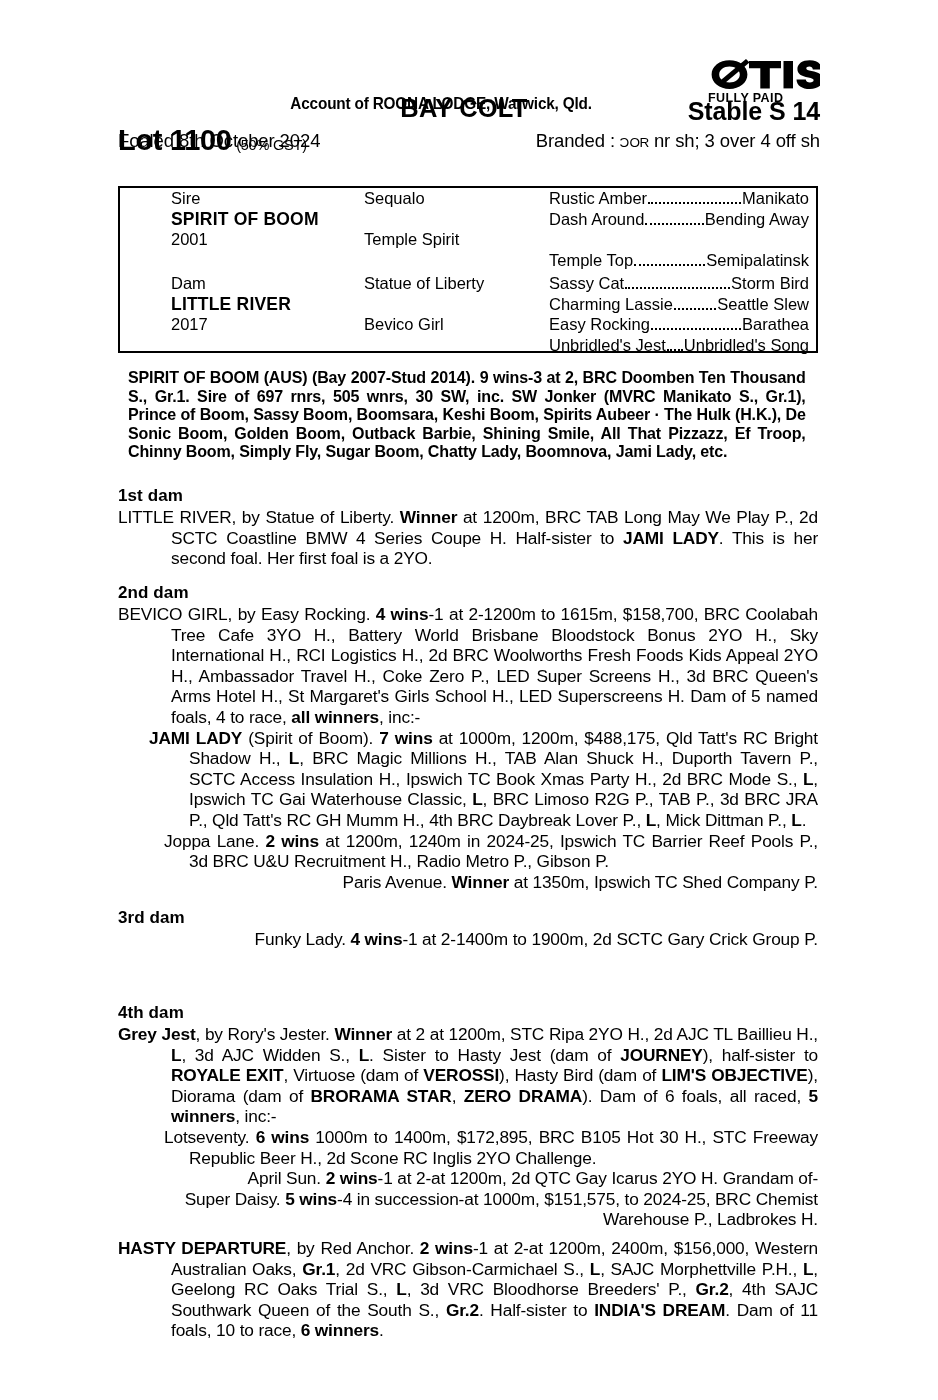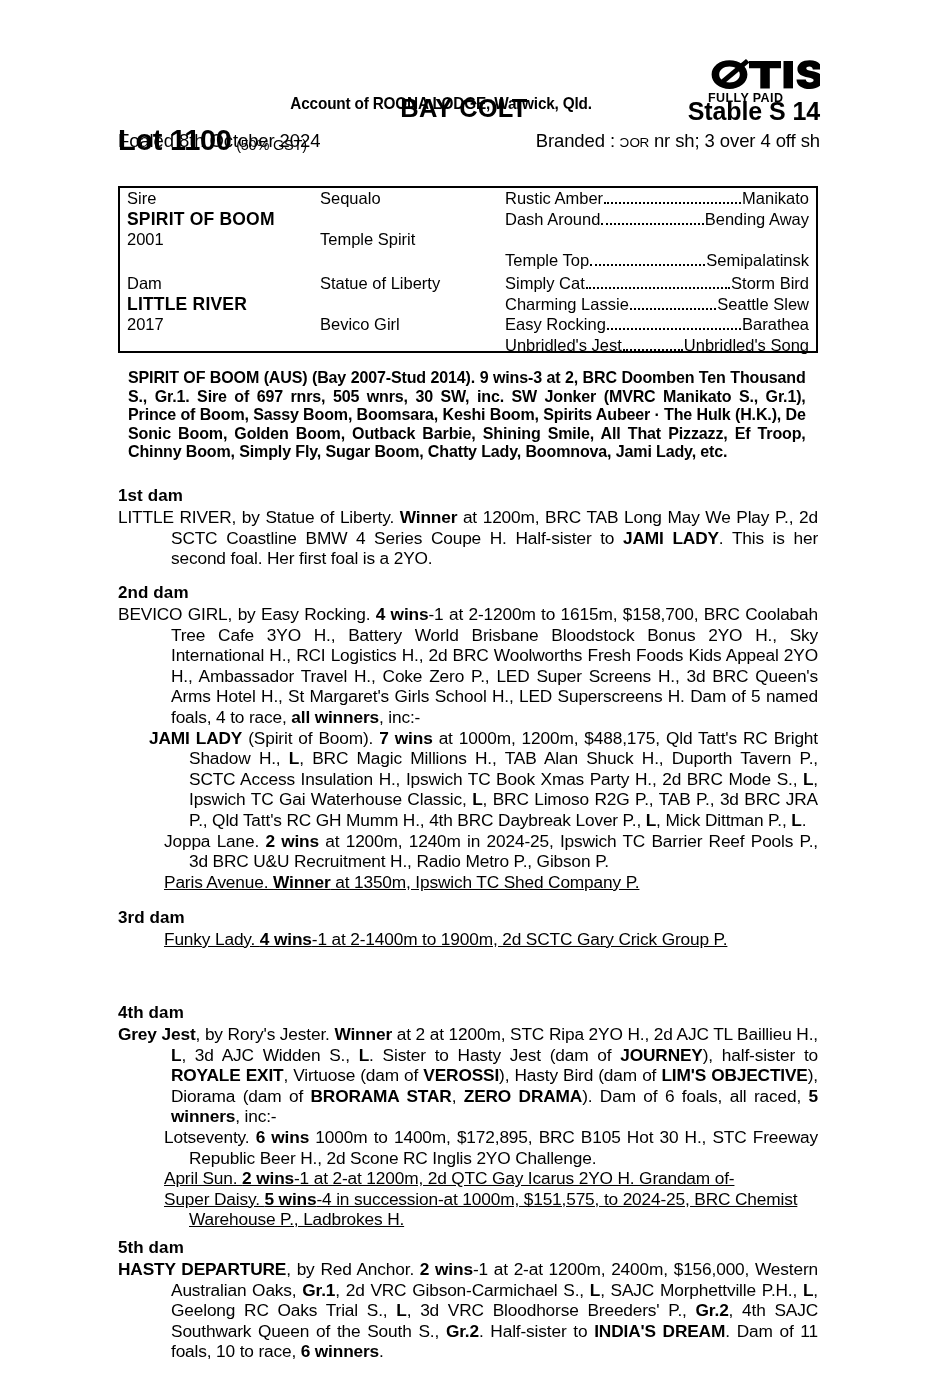--- a/index.html
+++ b/index.html
@@ -143,20 +143,21 @@
     width: 700px;
     border: 2px solid #000;
     box-sizing: border-box;
     height: 167px;
   }
   .ped-row {
     display: flex;
     height: 20.5px;
     line-height: 20.5px;
     align-items: center;
+    padding-left: 44px;
   }
   .ped-c1 {
     width: 200px;
     padding-left: 7px;
     font-size: 16.5px;
     box-sizing: border-box;
     white-space: nowrap;
   }
   .ped-c1.strong {
     font-weight: bold;
@@ -226,22 +227,21 @@
   .dam-para.prog {
     text-indent: -40px;
     padding-left: 71px;
   }
   .dam-para.prog2 {
     text-indent: -25px;
     padding-left: 71px;
   }
   .dam-para.last-line,
   .dam-para.nojust {
-    text-align: left;
-    text-decoration: underline;
+    text-align: right;
   }
   b { font-weight: bold; }
 </style>
 </head>
 <body>
 
 <div class="page">
 
   <div class="header">
 
@@ -311,21 +311,21 @@
           <span>Temple Top</span>
           <span class="dot-fill"></span>
           <span>Semipalatinsk</span>
         </div>
       </div>
       <div class="ped-gap"></div>
       <div class="ped-row">
         <div class="ped-c1">Dam</div>
         <div class="ped-c2">Statue of Liberty</div>
         <div class="ped-c3">
-          <span>Simply Cat</span>
+          <span>Sassy Cat</span>
           <span class="dot-fill"></span>
           <span>Storm Bird</span>
         </div>
       </div>
       <div class="ped-row">
         <div class="ped-c1 strong">LITTLE RIVER</div>
         <div class="ped-c2"></div>
         <div class="ped-c3">
           <span>Charming Lassie</span>
           <span class="dot-fill"></span>
@@ -374,17 +374,16 @@
 
   <div class="section" style="top:1003px;">
     <div class="dam-head">4th dam</div>
     <div class="dam-para" id="dam4"><b>Grey Jest</b>, by Rory's Jester. <b>Winner</b> at 2 at 1200m, STC Ripa 2YO H., 2d AJC TL Baillieu H., <b>L</b>, 3d AJC Widden S., <b>L</b>. Sister to Hasty Jest (dam of <b>JOURNEY</b>), half-sister to <b>ROYALE EXIT</b>, Virtuose (dam of <b>VEROSSI</b>), Hasty Bird (dam of <b>LIM'S OBJECTIVE</b>), Diorama (dam of <b>BRORAMA STAR</b>, <b>ZERO DRAMA</b>). Dam of 6 foals, all raced, <b>5 winners</b>, inc:-</div>
     <div class="dam-para prog2" id="dam4p0">Lotseventy. <b>6 wins</b> 1000m to 1400m, $172,895, BRC B105 Hot 30 H., STC Freeway Republic Beer H., 2d Scone RC Inglis 2YO Challenge.</div>
     <div class="dam-para prog2 nojust" id="dam4p1">April Sun. <b>2 wins</b>-1 at 2-at 1200m, 2d QTC Gay Icarus 2YO H. Grandam of-</div>
     <div class="dam-para prog2 nojust" id="dam4p2">Super Daisy. <b>5 wins</b>-4 in succession-at 1000m, $151,575, to 2024-25, BRC Chemist Warehouse P., Ladbrokes H.</div>
   </div>
 
   <div class="section" style="top:1238px;">
-    <div class="dam-head">5th dam</div>
     <div class="dam-para" id="dam5"><b>HASTY DEPARTURE</b>, by Red Anchor. <b>2 wins</b>-1 at 2-at 1200m, 2400m, $156,000, Western Australian Oaks, <b>Gr.1</b>, 2d VRC Gibson-Carmichael S., <b>L</b>, SAJC Morphettville P.H., <b>L</b>, Geelong RC Oaks Trial S., <b>L</b>, 3d VRC Bloodhorse Breeders' P., <b>Gr.2</b>, 4th SAJC Southwark Queen of the South S., <b>Gr.2</b>. Half-sister to <b>INDIA'S DREAM</b>. Dam of 11 foals, 10 to race, <b>6 winners</b>.</div>
   </div>
 
 </div>
 
 </body></html>

